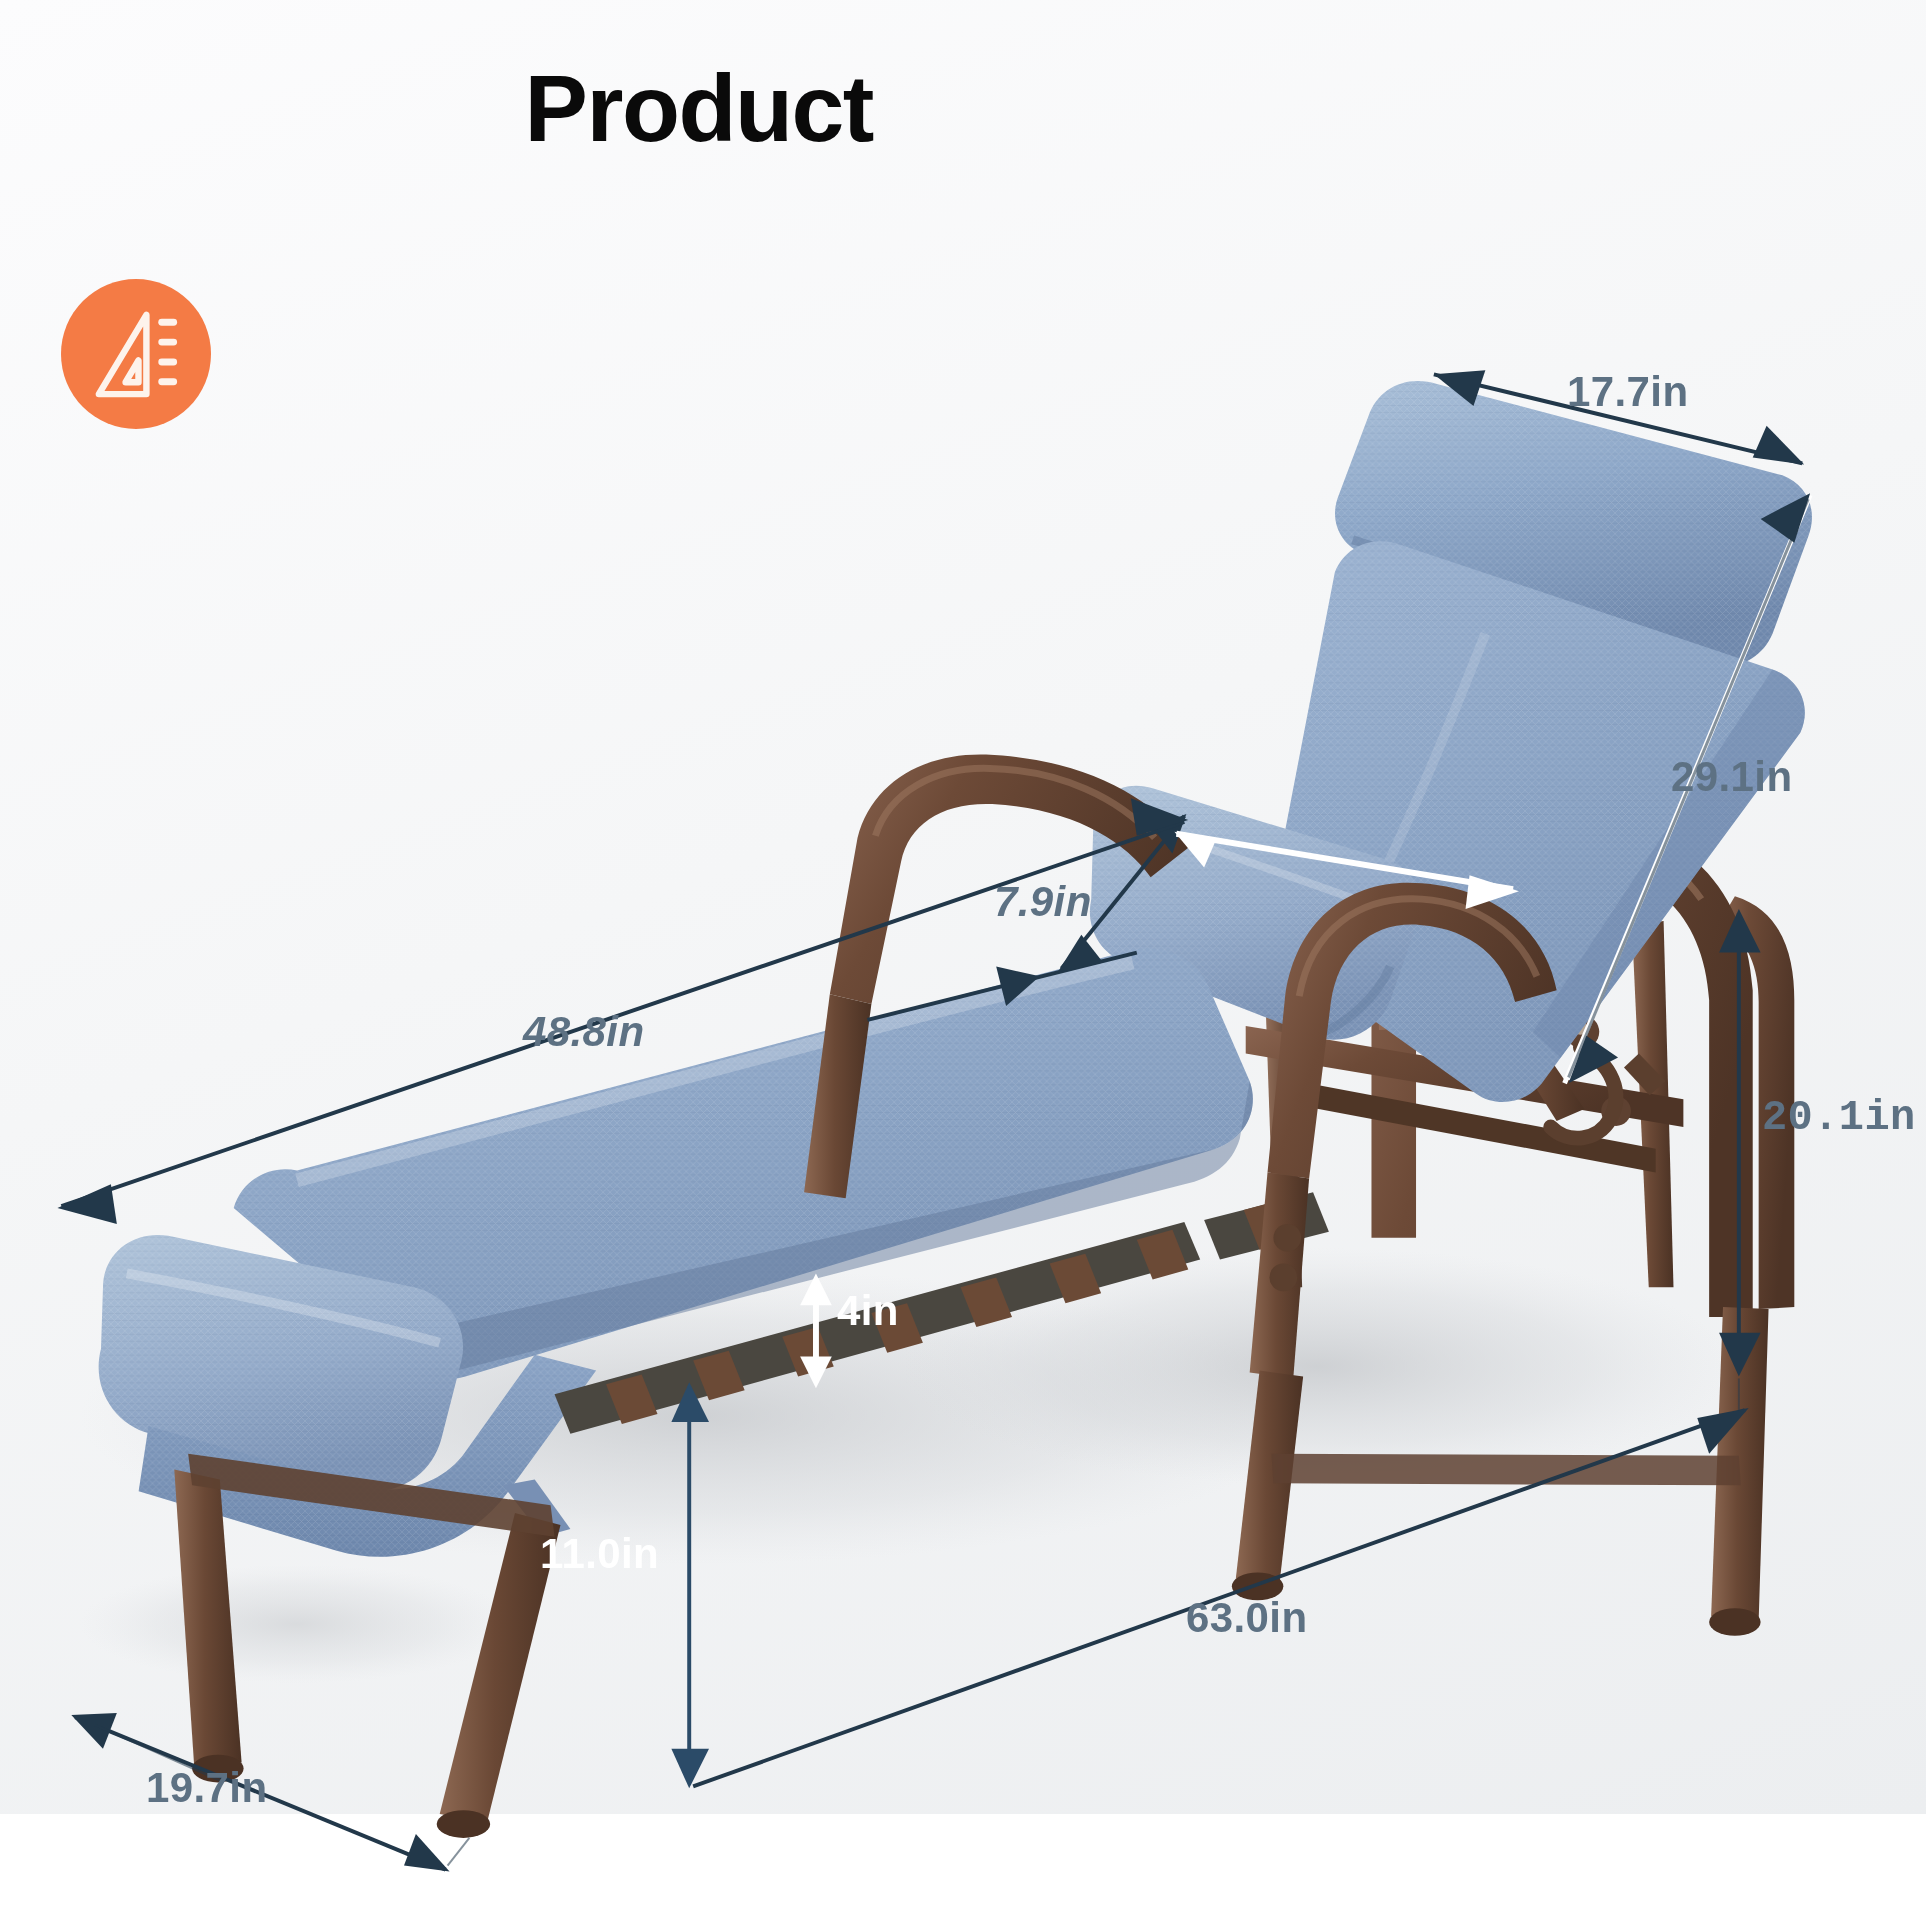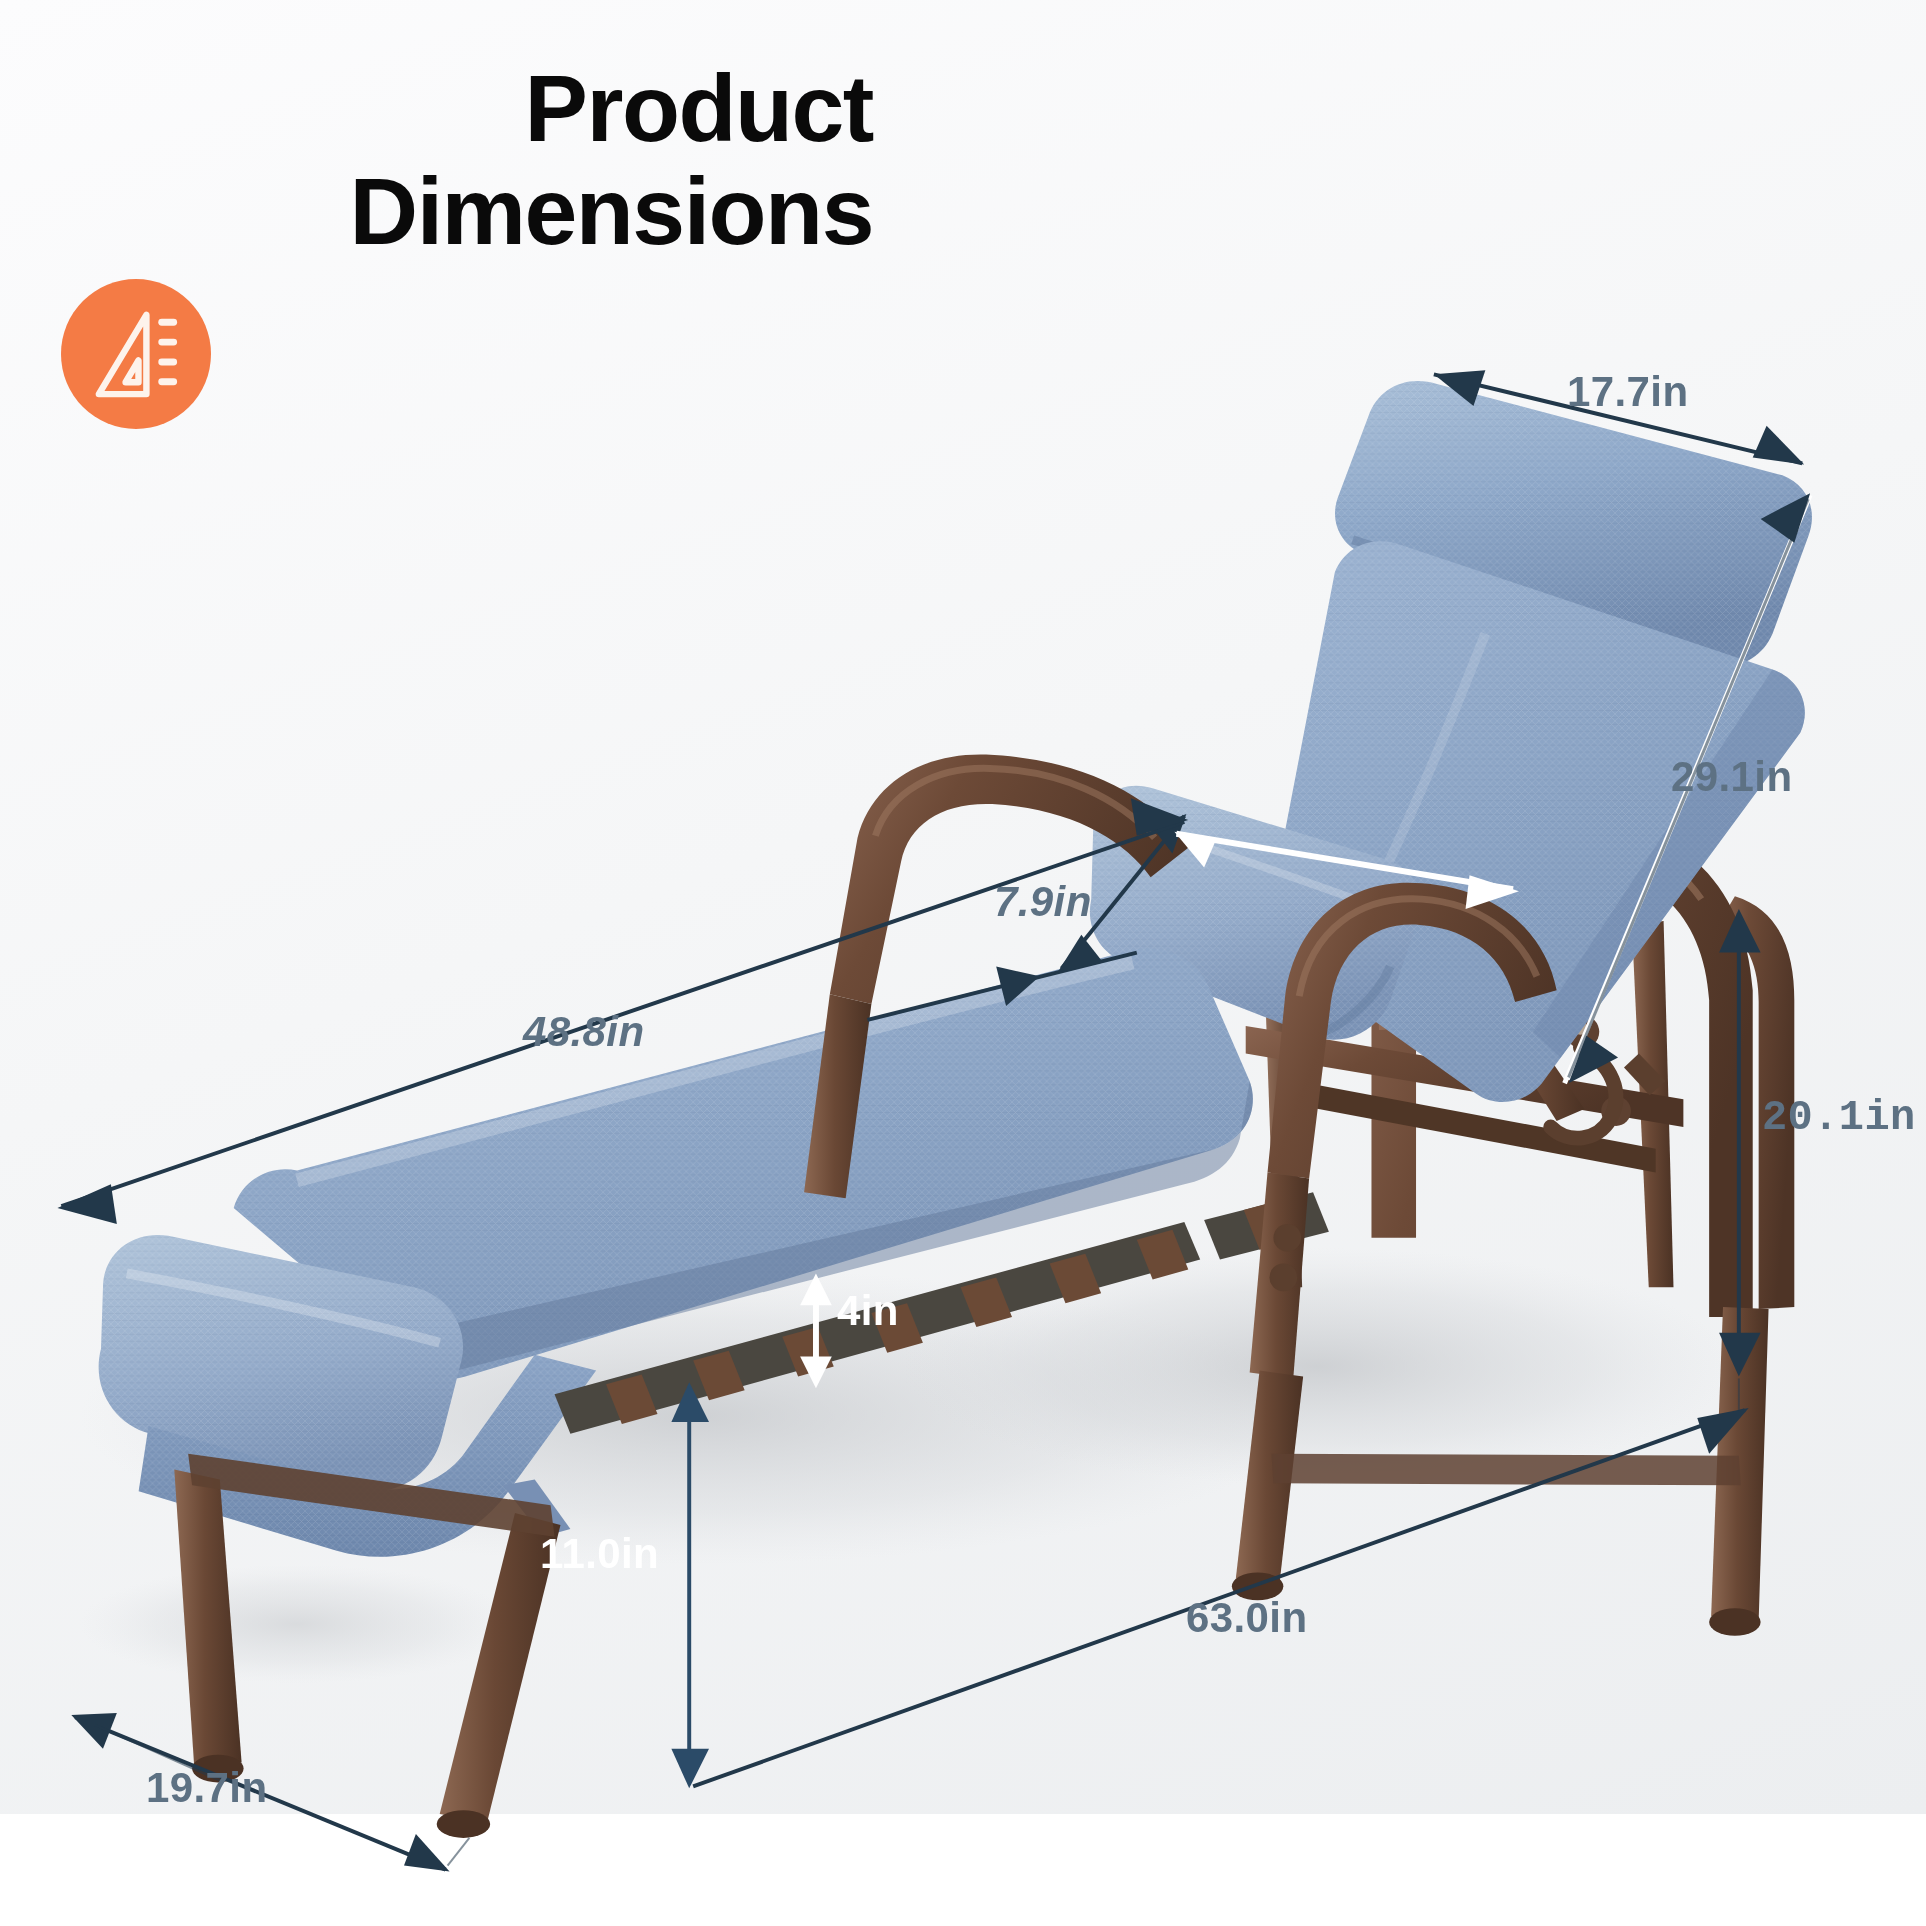--- a/index.html
+++ b/index.html
@@ -414,21 +414,20 @@
 
         <line x1="226" y1="1800" x2="96" y2="1742" stroke="#22384a" stroke-width="2" opacity="0.55"></line>
         <line x1="474" y1="1856" x2="452" y2="1884" stroke="#22384a" stroke-width="2" opacity="0.55"></line>
         <line x1="1756" y1="1424" x2="1756" y2="1392" stroke="#22384a" stroke-width="2" opacity="0.5"></line>
       </g>
     </svg>
   </div>
 
   <div id="title-block">
     <div class="title-line">Product</div>
-    <div class="title-line">Dimensions</div>
   </div>
 
   <div id="badge">
     <svg width="103" height="103" viewBox="0 0 104 104" aria-hidden="true">
       <g fill="none" stroke="#fdf3ec" stroke-width="6.5" stroke-linecap="round" stroke-linejoin="round">
         <path d="M62 12 L62 92 L14 92 Z"></path>
         <path d="M54 58 L54 80 L41 80 Z"></path>
       </g>
       <g fill="#fdf3ec">
         <rect x="74" y="16" width="19" height="7" rx="3.5"></rect>

